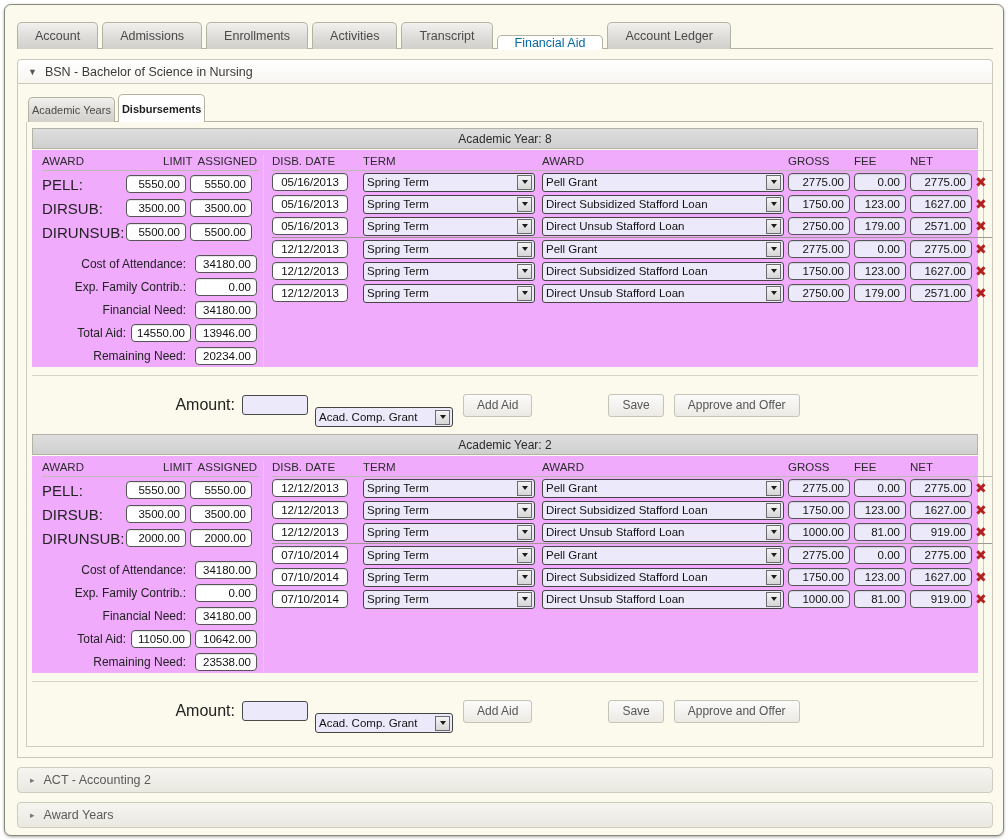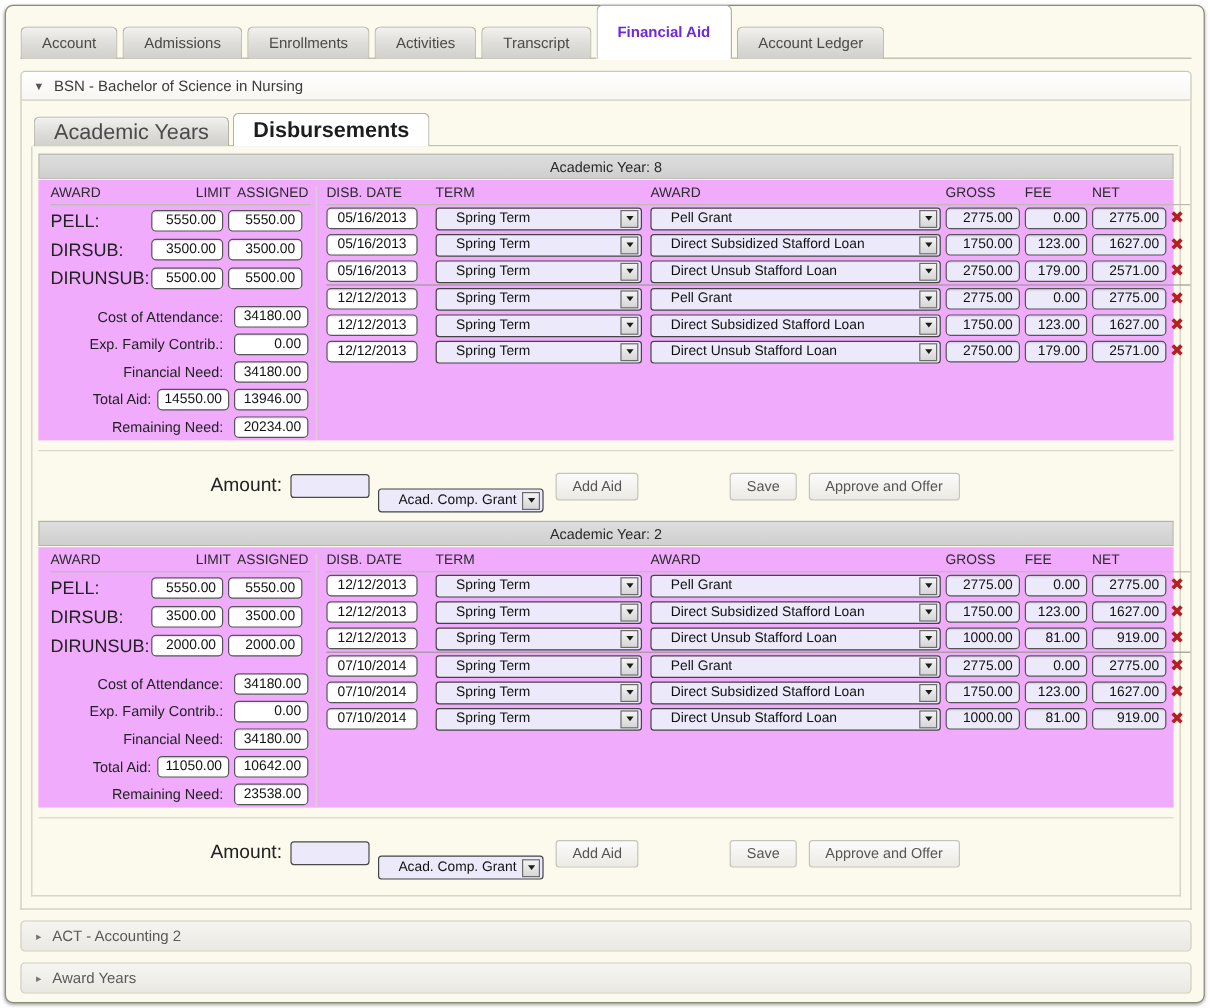--- a/index.html
+++ b/index.html
@@ -44,23 +44,23 @@
     background: linear-gradient(to bottom, #f2f1ef 0%, #dedcd8 55%, #d2d0cb 100%);
     border: 1px solid #b4b3a3;
     border-bottom: none;
     border-radius: 5px 5px 0 0;
     position: relative;
     top: 1px;
     white-space: nowrap;
   }
   .tab.active {
     background: #ffffff;
-    color: #6d28d9;
-    font-weight: bold;
-    height: 45px;
+    color: #0369a1;
+    font-weight: normal;
+    height: 14px;
     border-color: #b4b3a3;
     z-index: 3;
     box-shadow: 0 1px 0 #ffffff;
   }
 
   
   .panel-outer {
     margin: 10px 10px 0 12px;
     background: #fbfaec;
   }
@@ -85,23 +85,23 @@
   
   .subtabstrip {
     height: 28px;
     display: flex; align-items: flex-end;
     gap: 3px;
     border-bottom: 1px solid #b4b3a3;
     margin: 2px 2px 0 2px;
   }
   .subtab {
     height: 25px;
-    padding: 0 16px;
+    padding: 0 3px;
     display: flex; align-items: center;
-    font-size: 18px;
+    font-size: 11px;
     color: #4a4a4a;
     background: linear-gradient(to bottom, #f2f1ef 0%, #dedcd8 55%, #d2d0cb 100%);
     border: 1px solid #b4b3a3;
     border-bottom: none;
     border-radius: 5px 5px 0 0;
     position: relative; top: 1px;
     white-space: nowrap;
   }
   .subtab.active {
     background: #ffffff;
@@ -223,21 +223,21 @@
   .disb-row .cell { display: flex; align-items: center; }
 
   
   .sel {
     height: 19px;
     border: 1px solid #444;
     border-radius: 3px;
     background: #eceafa;
     display: flex; align-items: center;
     font-size: 11.5px; color: #111;
-    padding-left: 16px;
+    padding-left: 3px;
     position: relative;
     overflow: hidden;
   }
   .sel .txt { flex: 1 1 auto; white-space: nowrap; overflow: hidden; }
   .sel .arrow {
     width: 15px; height: 15px;
     margin-right: 2px;
     background: linear-gradient(to bottom, #f4f4f4 0%, #d6d6d6 100%);
     border: 1px solid #6b6b6b;
     display: flex; align-items: center; justify-content: center;

